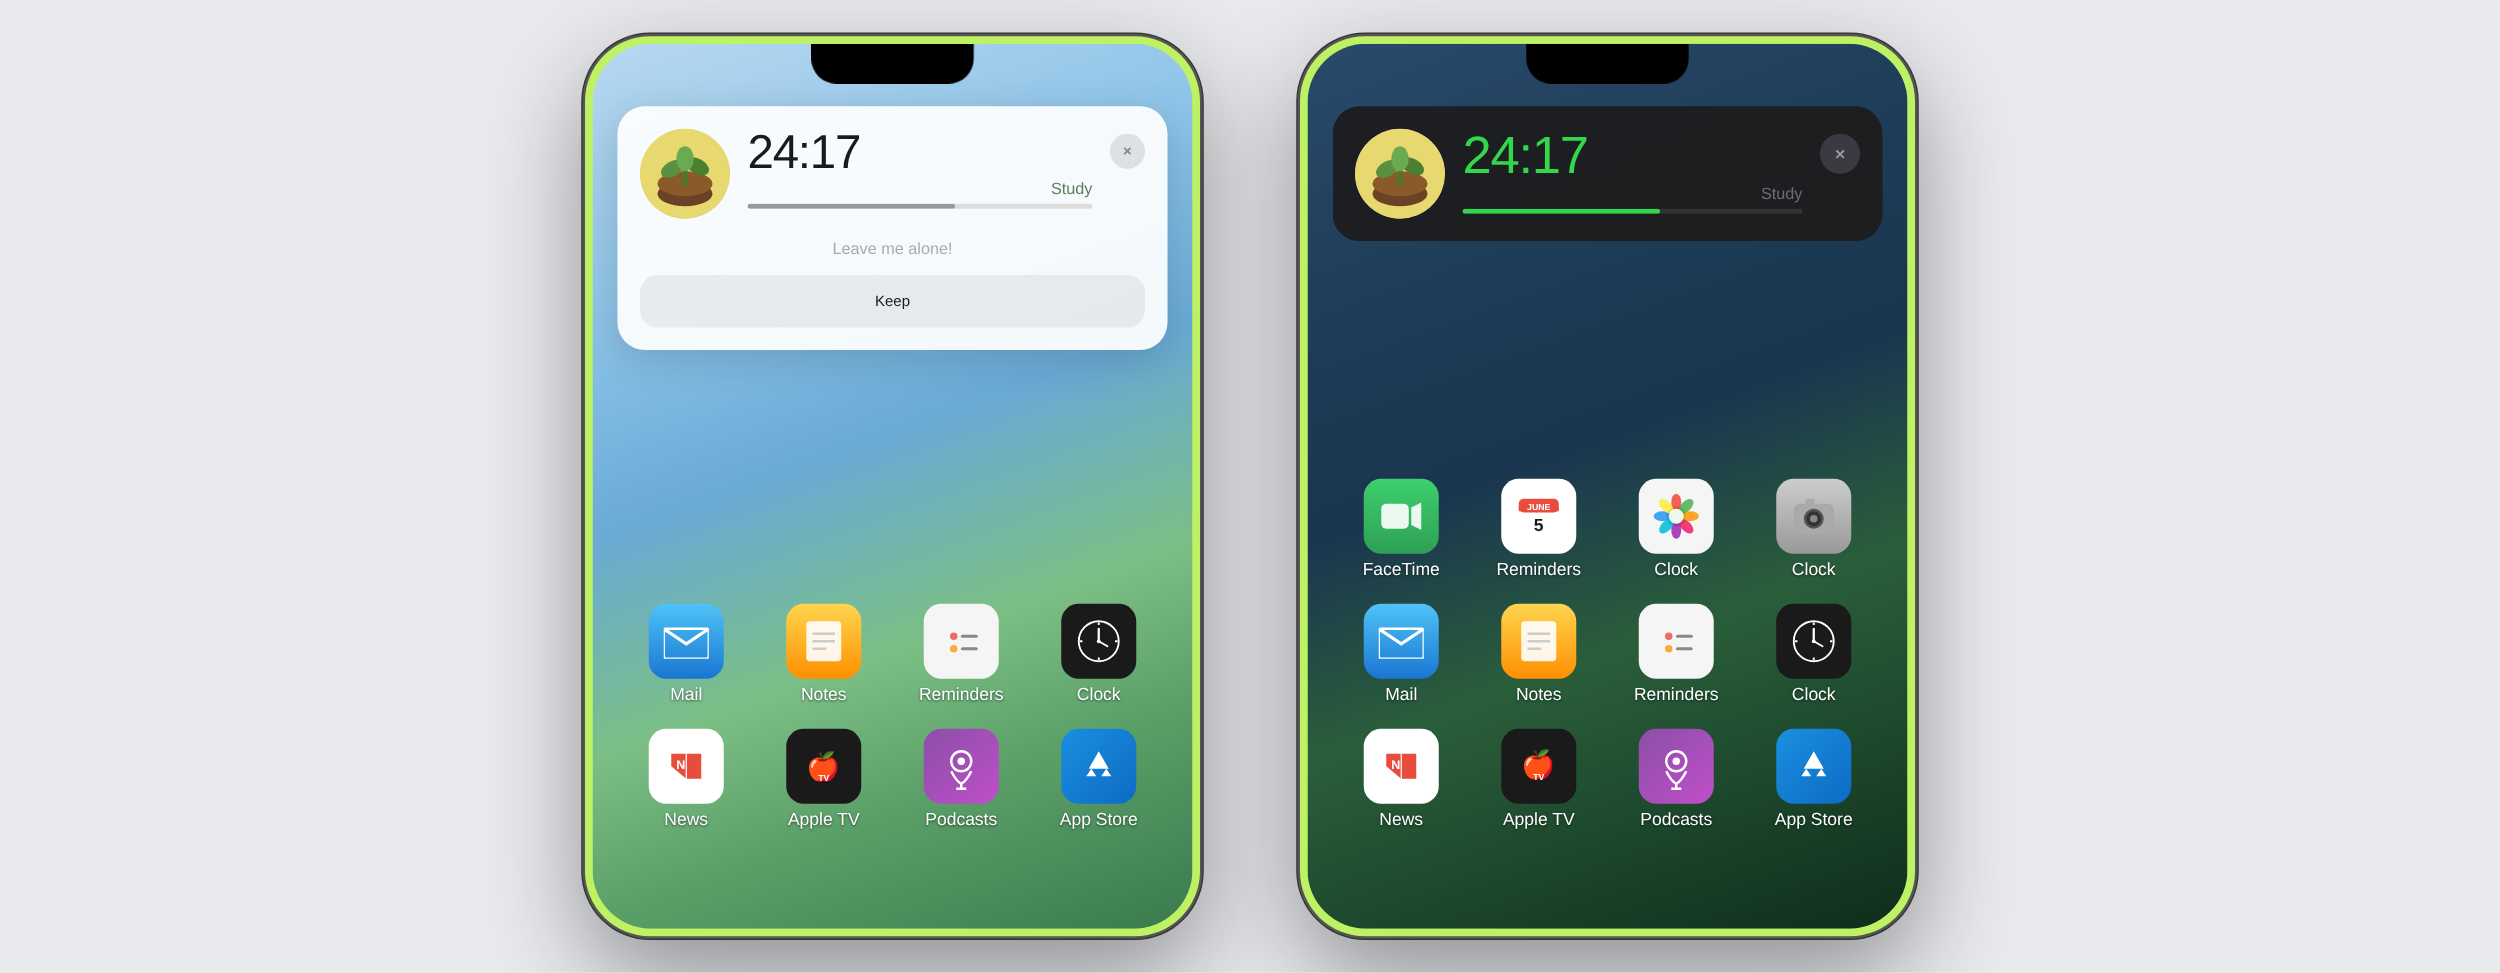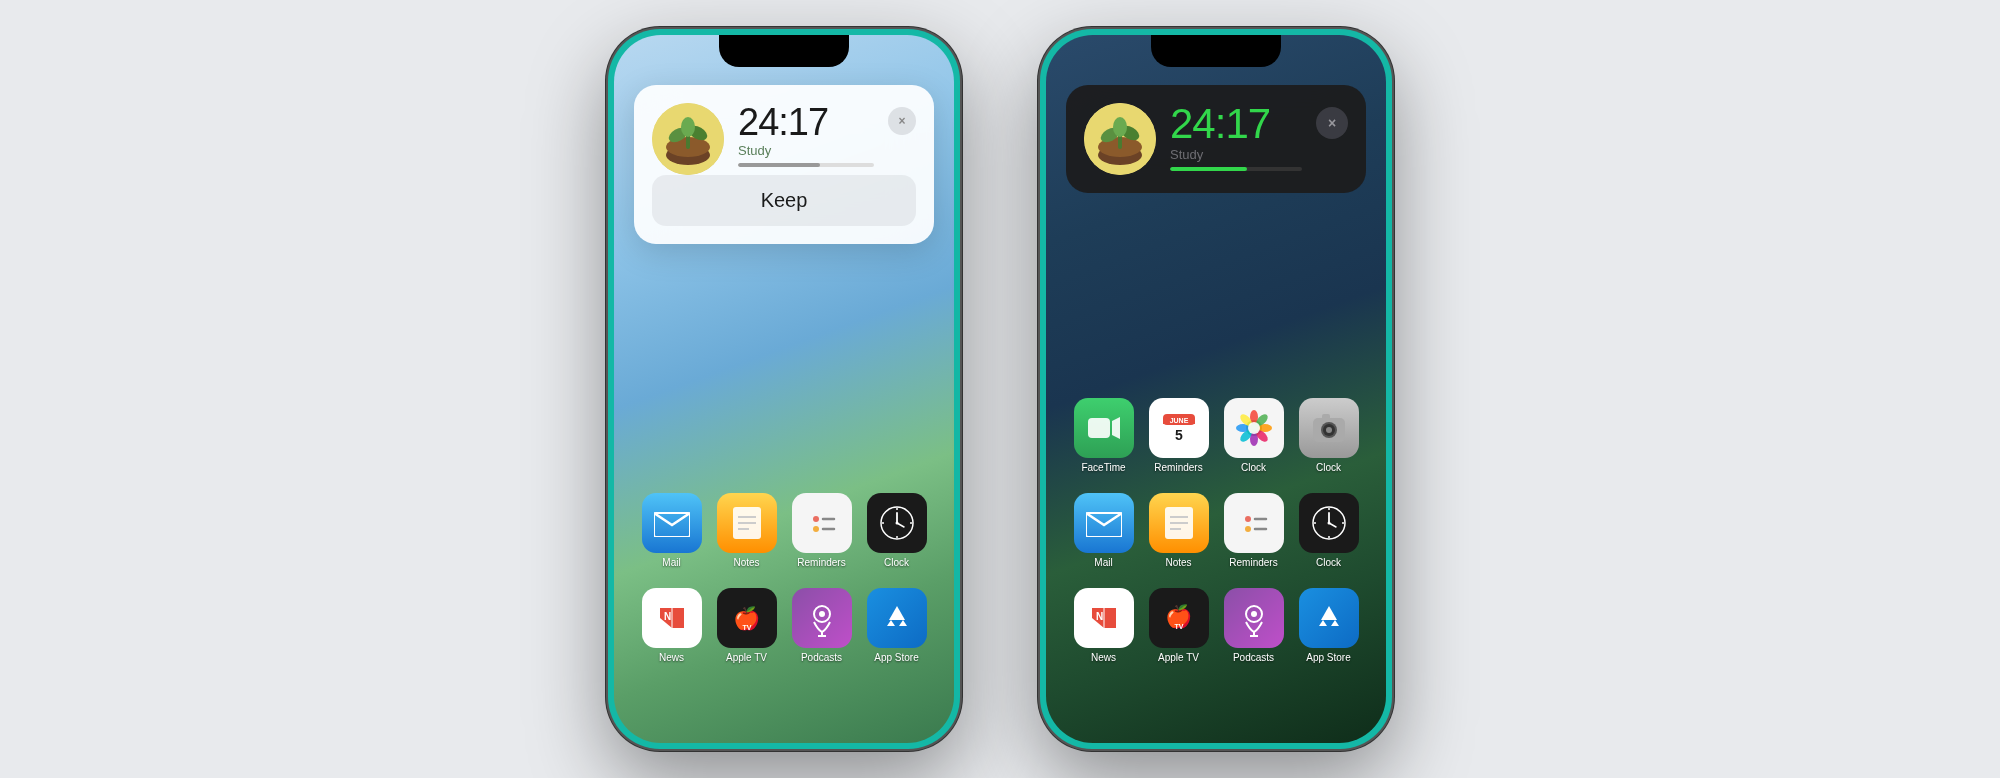--- a/index.html
+++ b/index.html
@@ -11,23 +11,23 @@
       display: flex;
       align-items: center;
       justify-content: center;
       gap: 80px;
       font-family: -apple-system, BlinkMacSystemFont, 'SF Pro Display', 'Helvetica Neue', sans-serif;
       overflow: hidden;
     }
 
     
     .iphone {
-      width: 352px;
+      width: 492px;
       height: 720px;
-      background: #14b8a6;
+      background: #bef264;
       border-radius: 52px;
       position: relative;
       box-shadow: 0 0 0 2px #555, 0 0 0 3px #333, 0 30px 80px rgba(0,0,0,0.4);
       overflow: hidden;
     }
 
     .iphone-inner {
       position: absolute;
       inset: 6px;
       border-radius: 47px;
@@ -108,20 +108,21 @@
       color: #1a1a1a;
       line-height: 1;
       letter-spacing: -1px;
     }
 
     .widget-label {
       font-size: 13px;
       color: #5a7f5a;
       margin-top: 2px;
       font-weight: 500;
+      text-align: right;
     }
 
     .progress-bar-container {
       margin-top: 5px;
       height: 4px;
       background: #ddd;
       border-radius: 2px;
       overflow: hidden;
       width: 100%;
     }
@@ -163,21 +164,21 @@
       gap: 10px;
       padding-bottom: 18px;
     }
 
     .action-btn {
       flex: 1;
       background: rgba(120,120,128,0.12);
       border: none;
       border-radius: 14px;
       padding: 14px;
-      font-size: 20px;
+      font-size: 12px;
       font-weight: 400;
       color: #1a1a1a;
       cursor: pointer;
       font-family: inherit;
     }
 
     
     .app-grid {
       position: absolute;
       bottom: 60px;
@@ -206,21 +207,21 @@
       border-radius: 14px;
       display: flex;
       align-items: center;
       justify-content: center;
       font-size: 28px;
       overflow: hidden;
       position: relative;
     }
 
     .app-icon-label {
-      font-size: 10px;
+      font-size: 14px;
       color: white;
       text-shadow: 0 1px 2px rgba(0,0,0,0.6);
       text-align: center;
       font-weight: 400;
     }
 
     
     .icon-mail { background: linear-gradient(180deg, #4fc3f7, #1976d2); }
     
     .icon-notes { background: linear-gradient(180deg, #ffd54f, #ff8f00); }
@@ -332,20 +333,21 @@
             <div class="widget-time">24:17</div>
             <div class="widget-label">Study</div>
             <div class="progress-bar-container">
               <div class="progress-bar-fill"></div>
             </div>
           </div>
           <div class="close-btn-light">
             <span>×</span>
           </div>
         </div>
+        <div class="leave-alone-text">Leave me alone!</div>
         <div class="action-buttons">
           <button class="action-btn">Keep</button>
         </div>
       </div>
 
       <div class="app-grid">
 
         <div class="app-row">
           <div class="app-icon">
             <div class="app-icon-img icon-mail">

